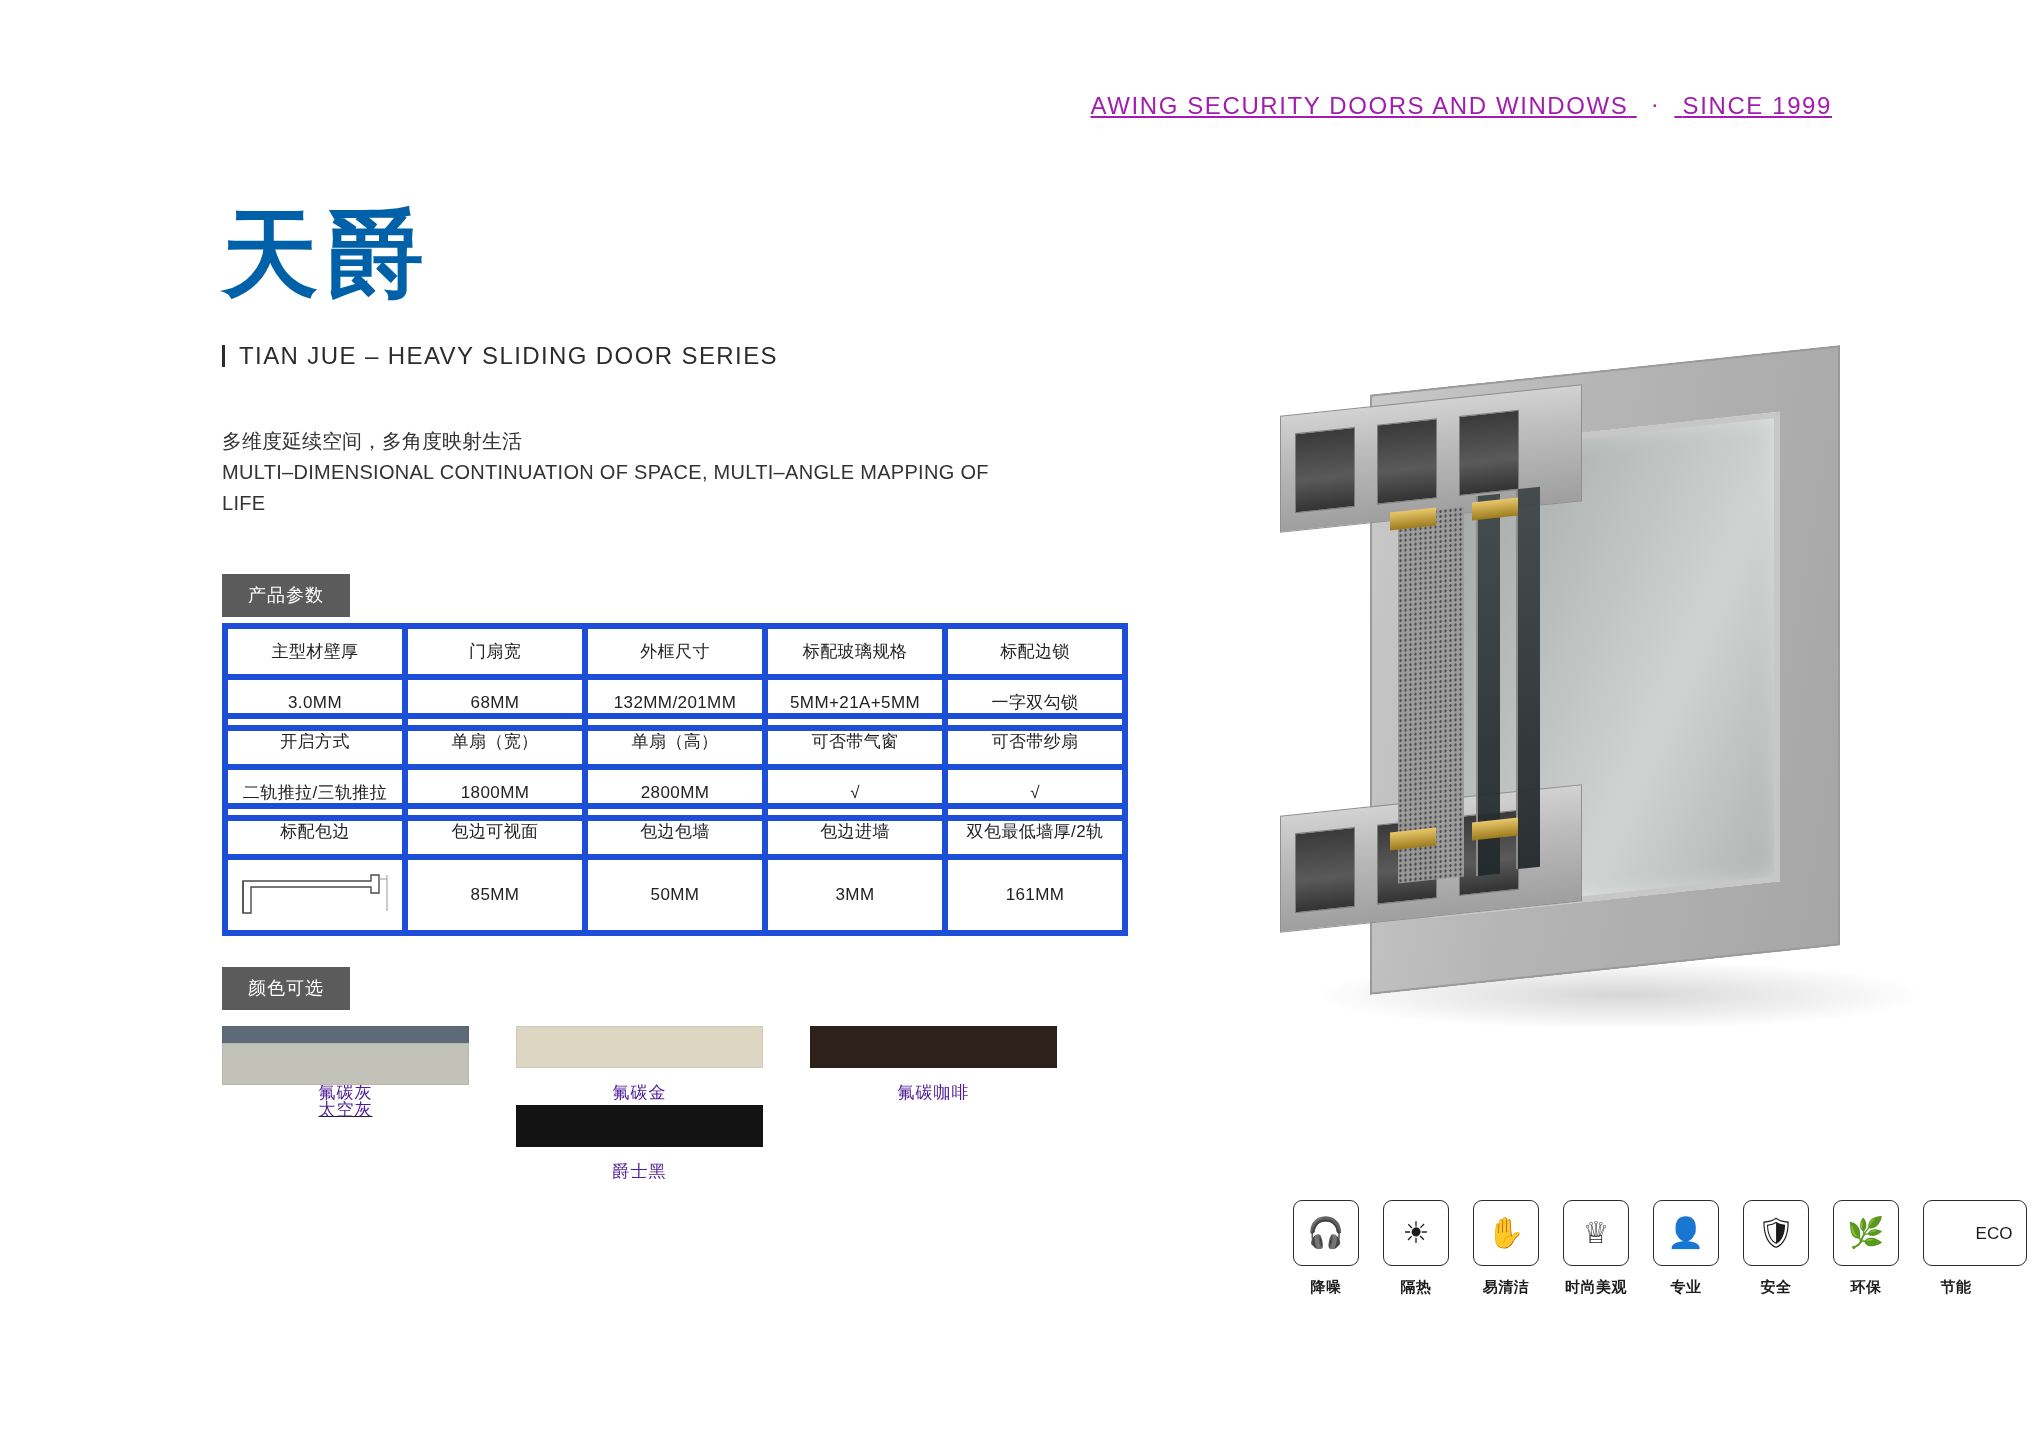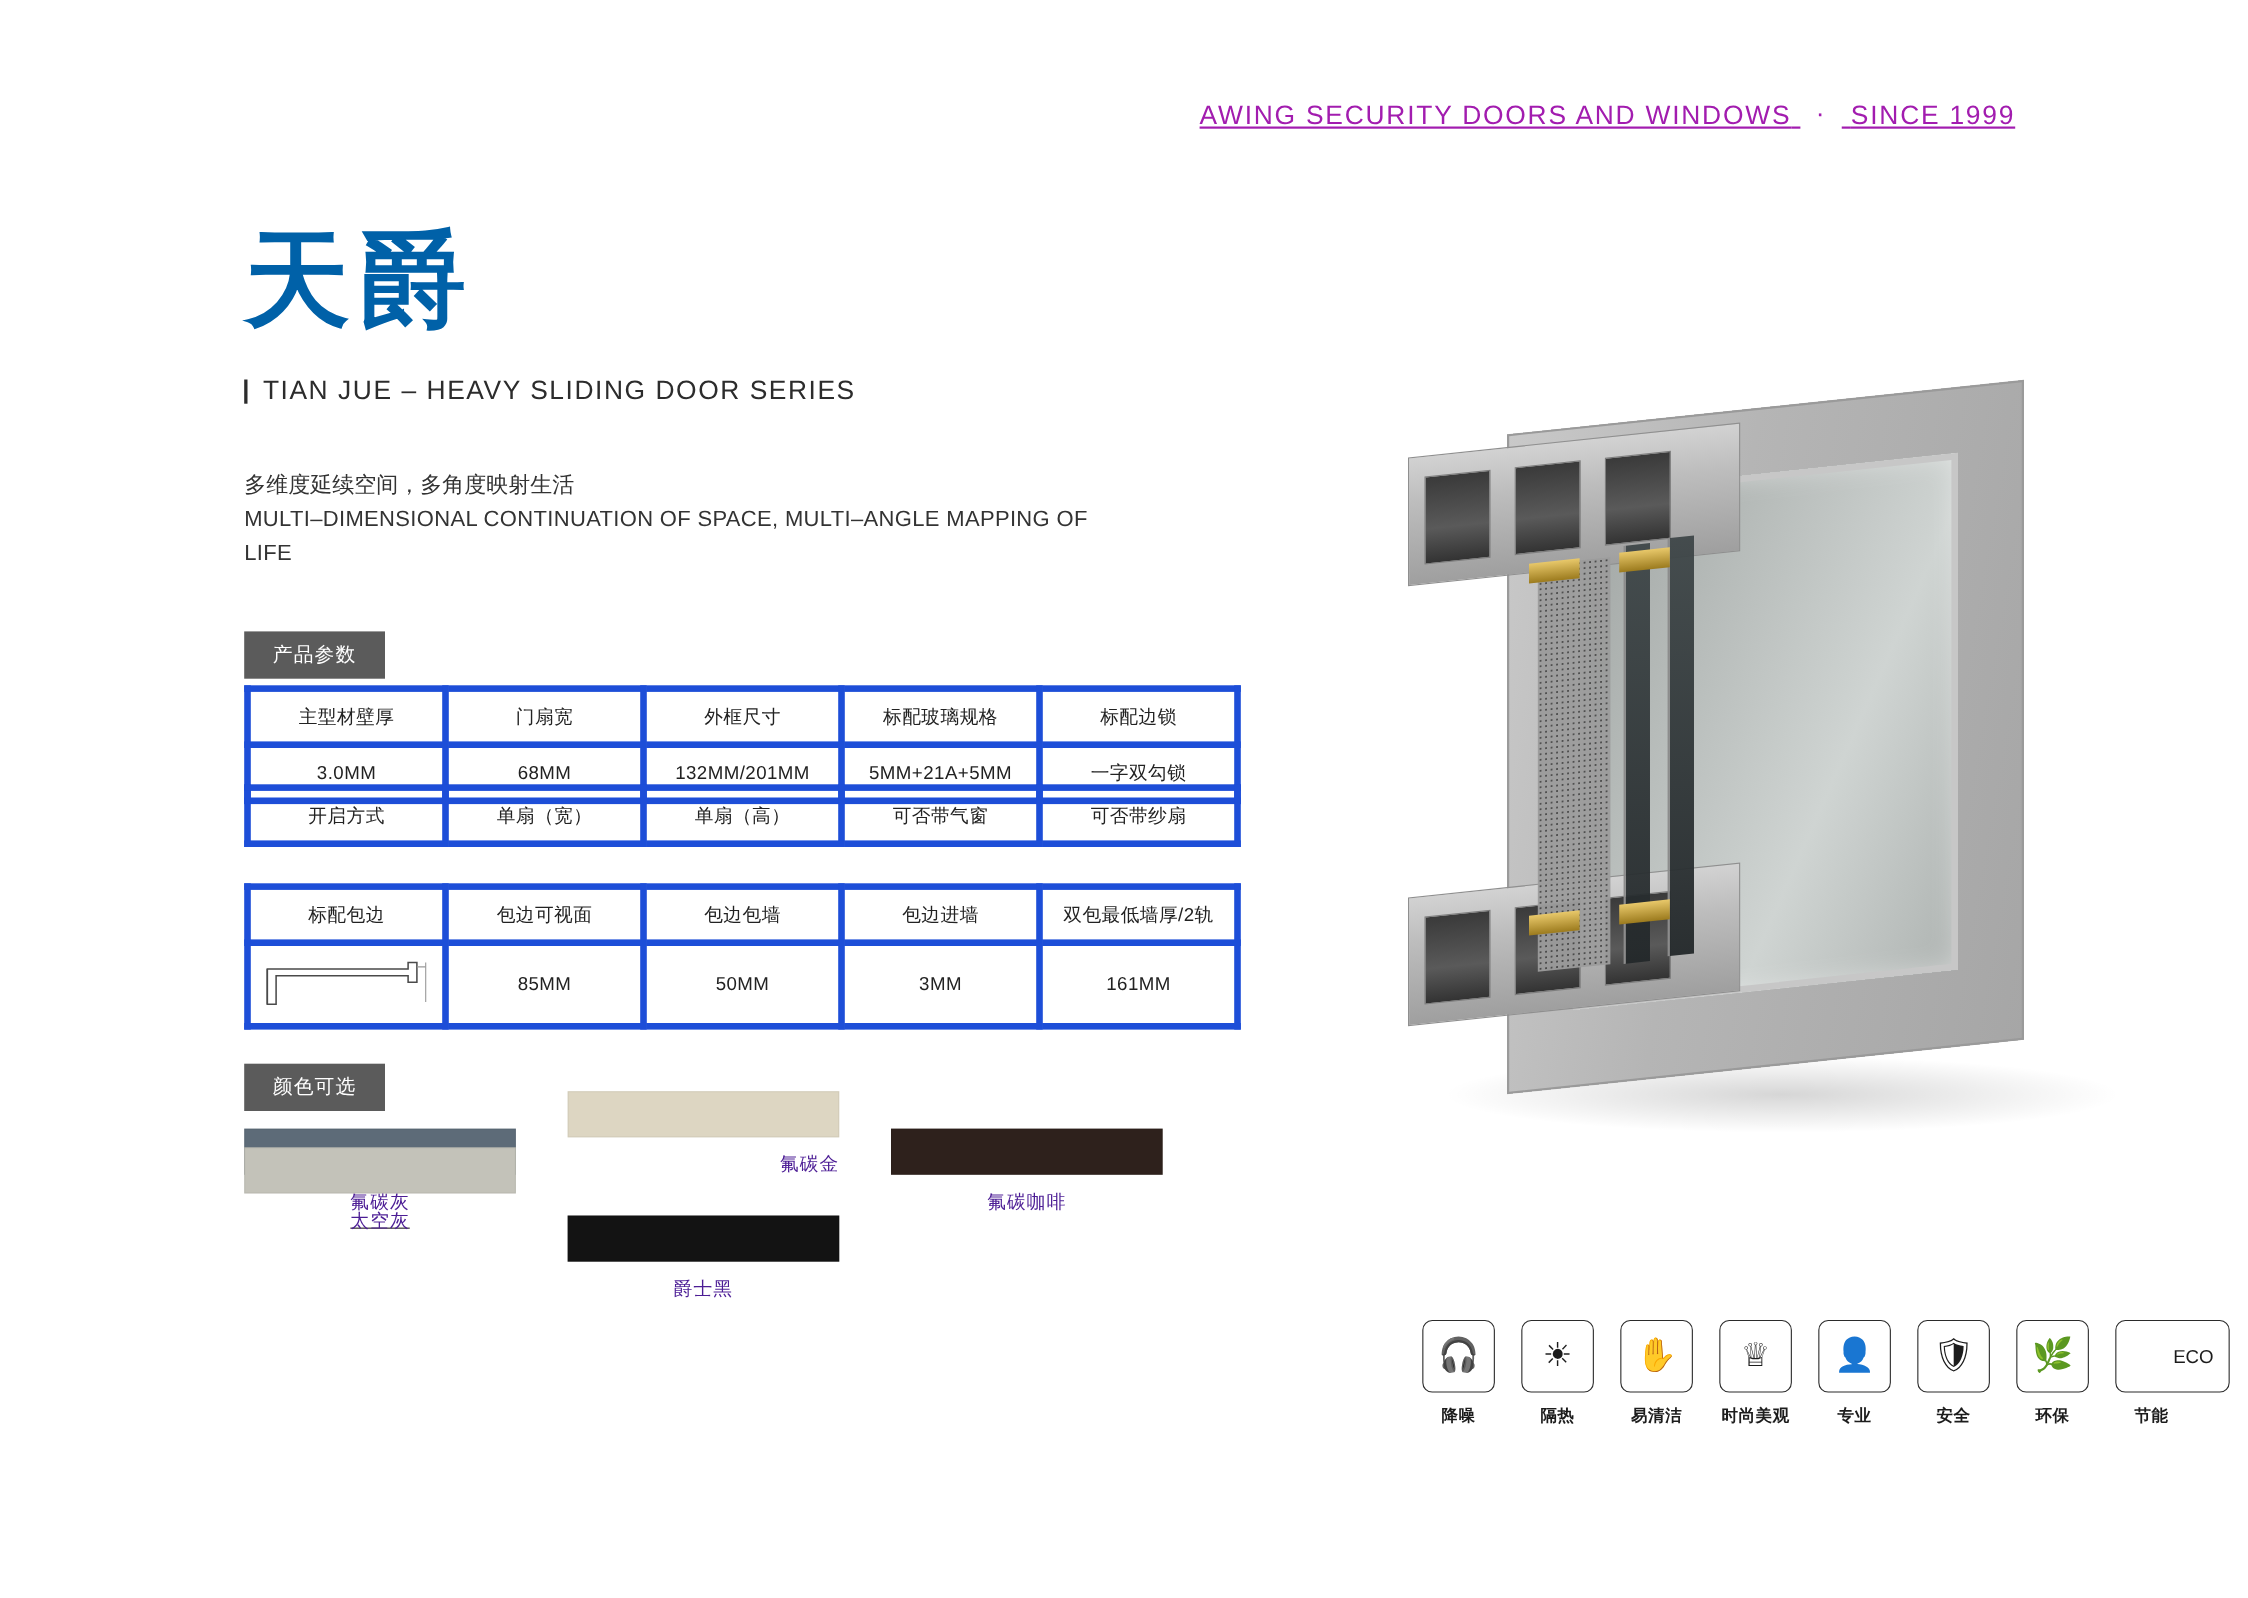--- a/index.html
+++ b/index.html
@@ -140,21 +140,21 @@
     height: 40px;
     border: 1px solid rgba(0,0,0,0.05);
   }
   .swatch-label {
     margin-top: 13px;
     font-size: 17px;
     color: #4c1d95;
     letter-spacing: 1px;
   }
   #sw0 { left: 222px; top: 1026px; }
-  #sw1 { left: 516px; top: 992px; text-align: right; }
+  #sw1 { left: 516px; top: 1026px; }
   #sw2 { left: 810px; top: 1026px; }
   #sw3 { left: 222px; top: 1043px; text-decoration: underline; }
   #sw4 { left: 516px; top: 1105px; }
 
   
   .product {
     position: absolute;
     left: 1280px;
     top: 360px;
     width: 690px;
@@ -299,20 +299,27 @@
   </table>
 
 <table class="ptable" id="table-2">
   <tbody>
       <tr>
     <td class="c1">开启方式</td>
     <td class="c2">单扇（宽）</td>
     <td class="c3">单扇（高）</td>
     <td class="c4">可否带气窗</td>
     <td class="c5">可否带纱扇</td>
+  </tr>
+  <tr>
+    <td class="c1">二轨推拉/三轨推拉</td>
+    <td class="c2">1800MM</td>
+    <td class="c3">2800MM</td>
+    <td class="c4">√</td>
+    <td class="c5">√</td>
   </tr>
 </tbody>
   </table>
 
 <table class="ptable" id="table-3">
   <tbody>
       <tr>
     <td class="c1">标配包边</td>
     <td class="c2">包边可视面</td>
     <td class="c3">包边包墙</td>

